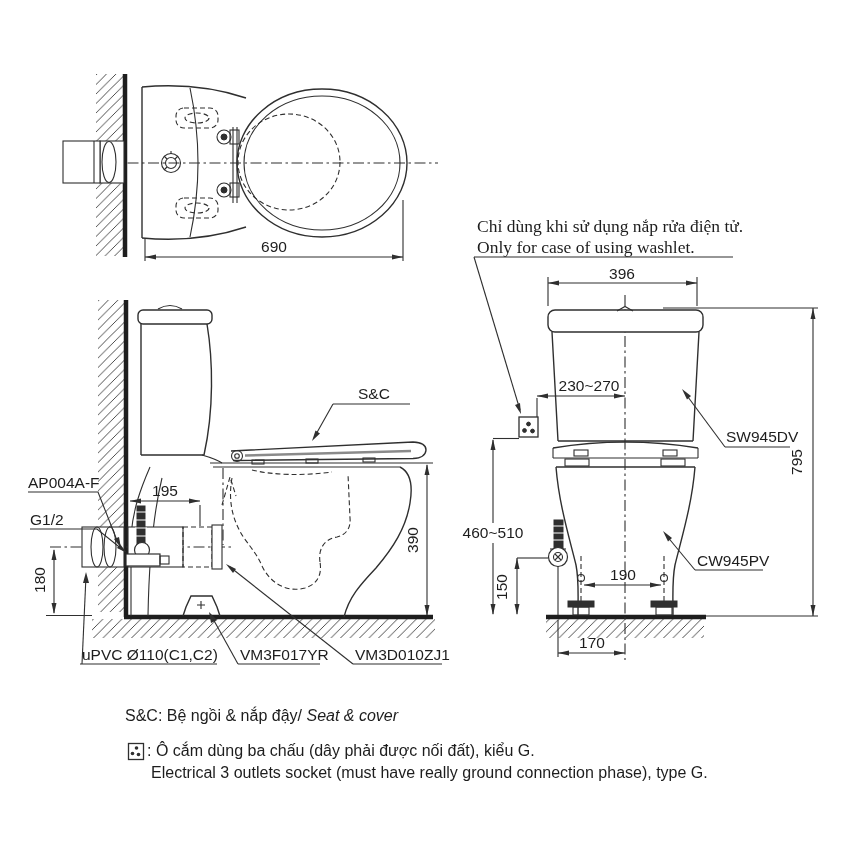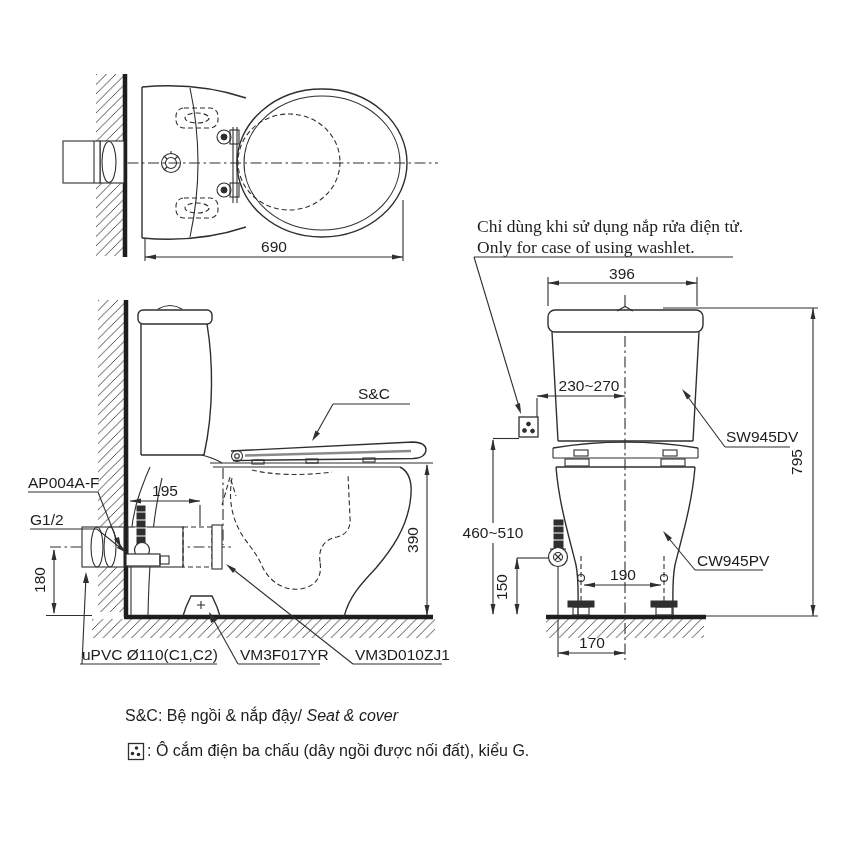--- a/index.html
+++ b/index.html
@@ -345,15 +345,16 @@
 <div class="legend" style="left:125px;top:707px;">
   <span>S&amp;C: Bệ ngồi &amp; nắp đậy/ </span><span class="it">Seat &amp; cover</span>
 </div>
 
 <svg width="20" height="20" style="left:127px;top:742px;">
   <rect x="1.5" y="1.5" width="15" height="16" fill="#fff" stroke="#2f2f2f" stroke-width="1.3"></rect>
   <circle cx="9.5" cy="6" r="1.8" fill="#2f2f2f"></circle>
   <circle cx="5.5" cy="11.5" r="1.8" fill="#2f2f2f"></circle>
   <circle cx="11.5" cy="12.5" r="1.8" fill="#2f2f2f"></circle>
 </svg>
-<div class="legend" style="left:147px;top:742px;">: Ô cắm điện ba chấu (dây ngồi được nối đất), kiểu G.</div>
+<div class="legend" style="left:147px;top:742px;">: Ô cắm dùng ba chấu (dây phải được nối đất), kiểu G.</div>
+<div class="legend" style="left:151px;top:764px;">Electrical 3 outlets socket (must have really ground connection phase), type G.</div>
 
 </div>
 
 </body></html>

